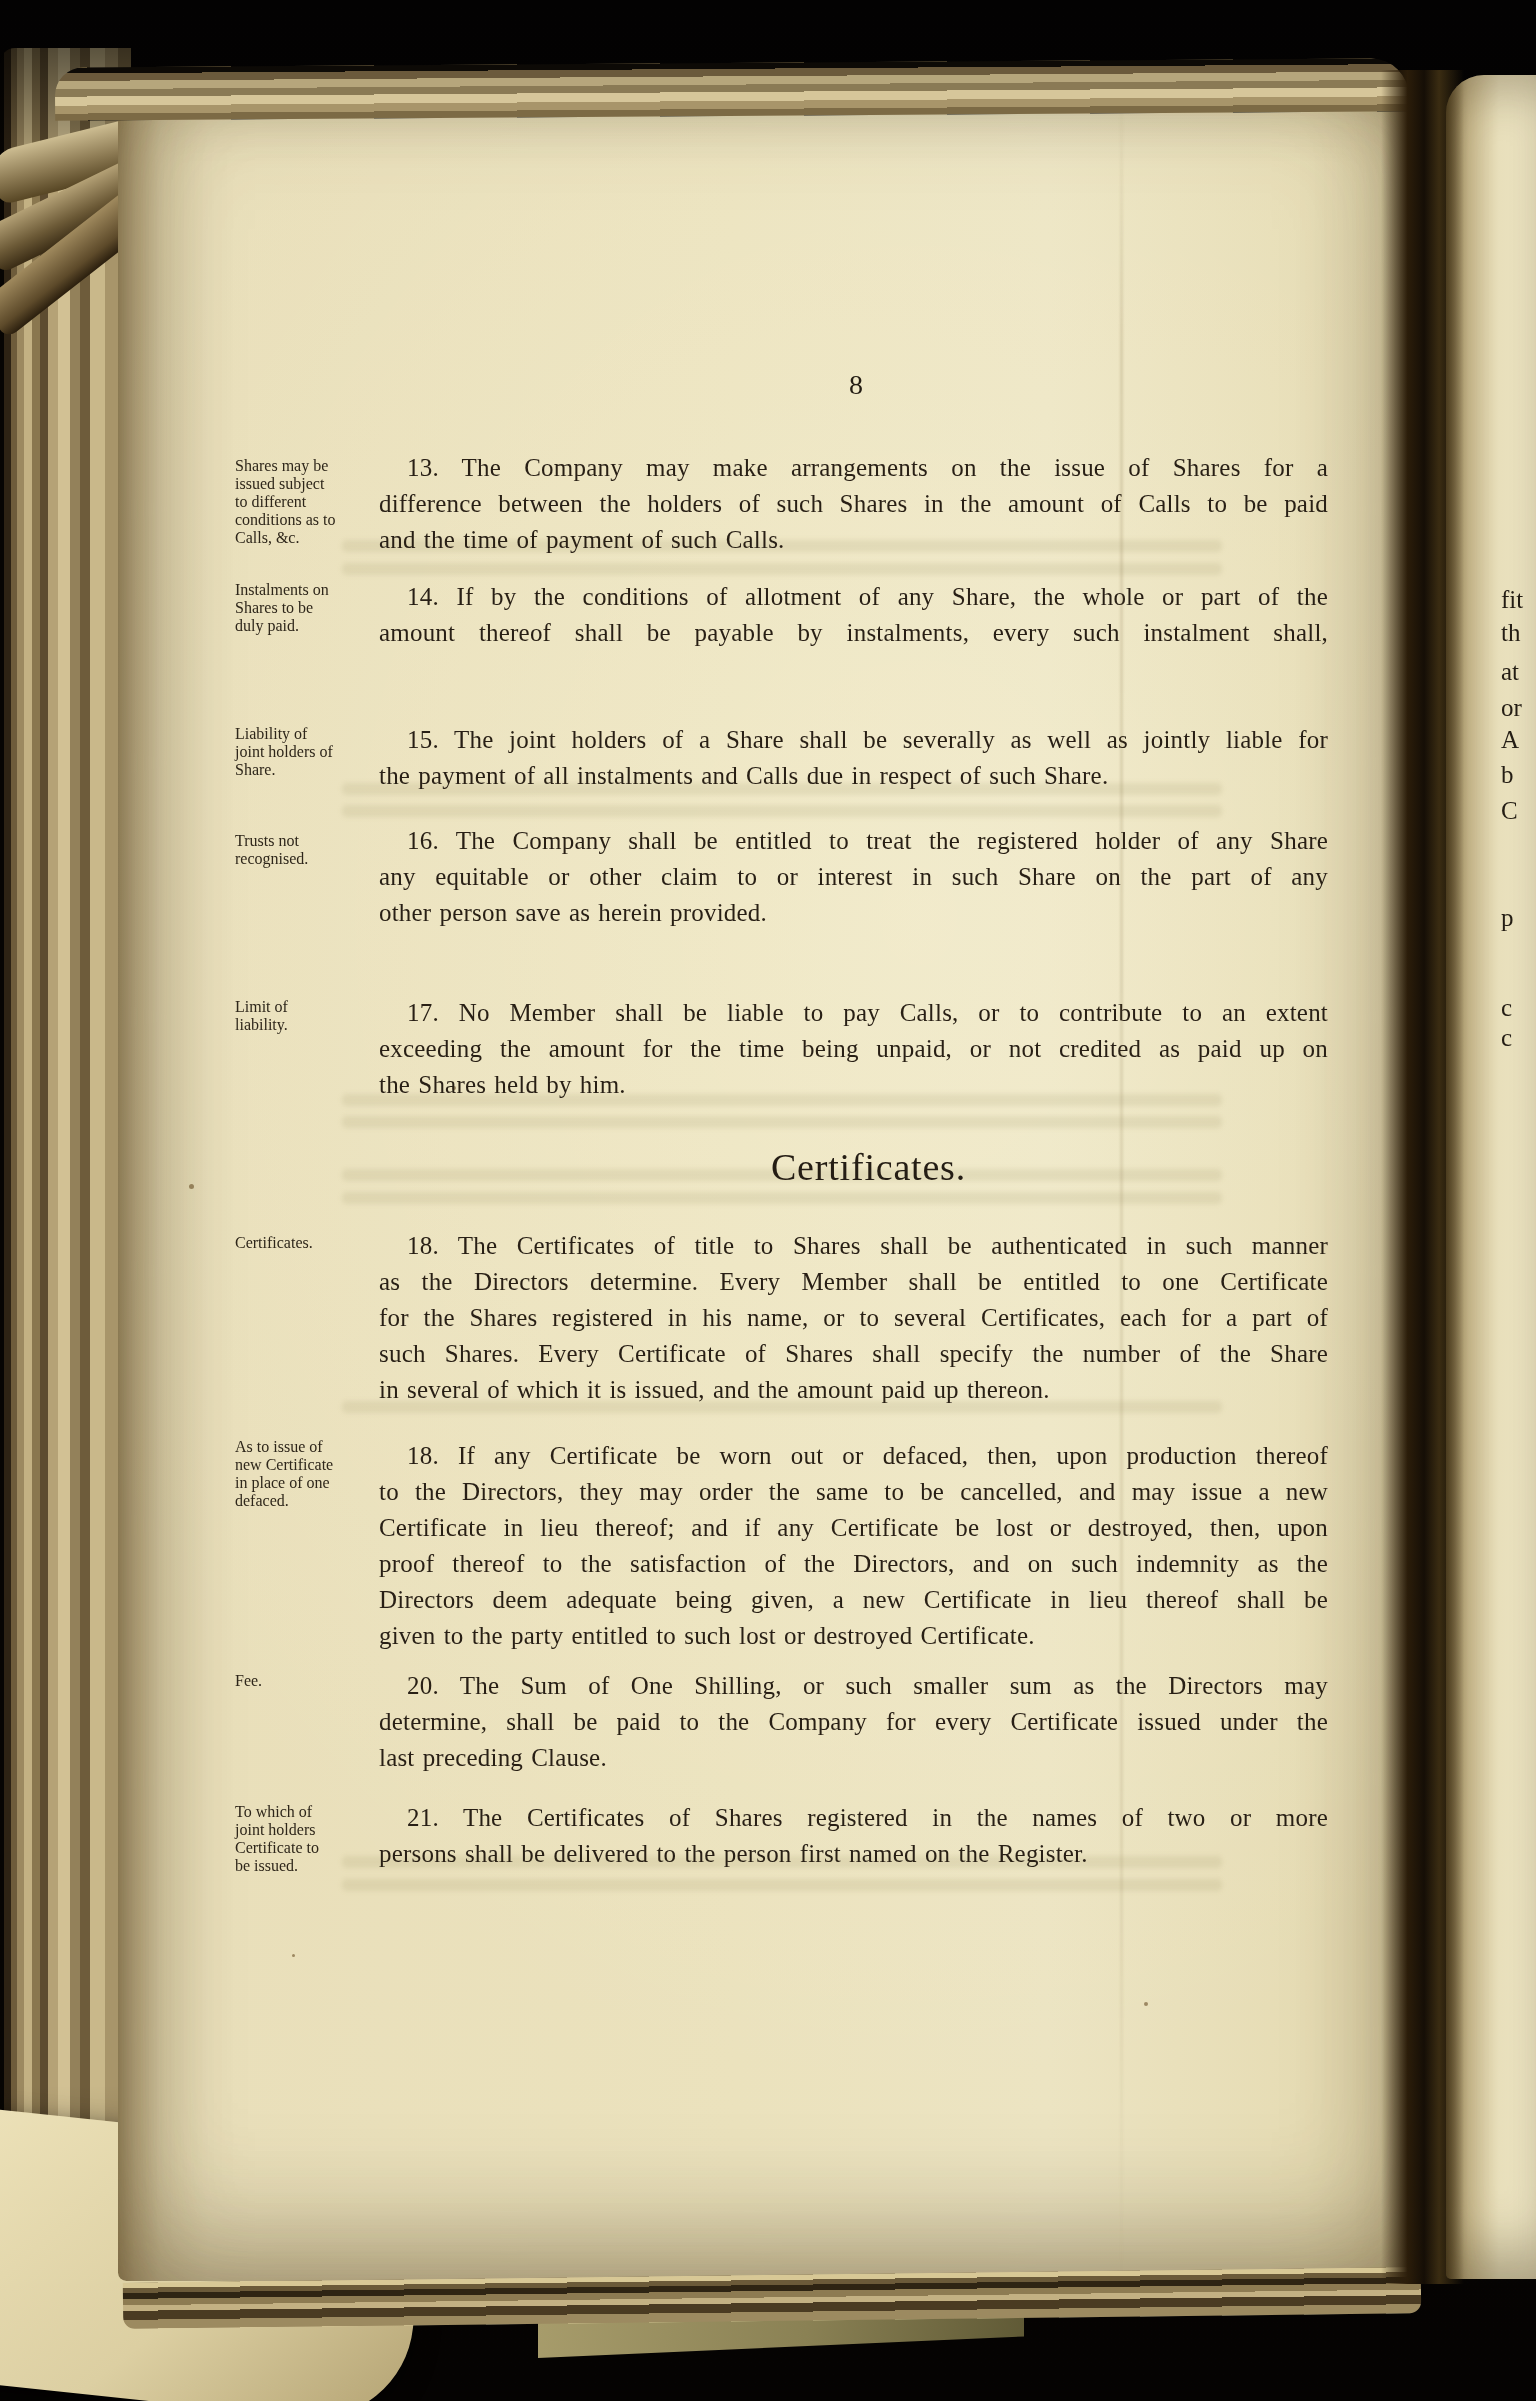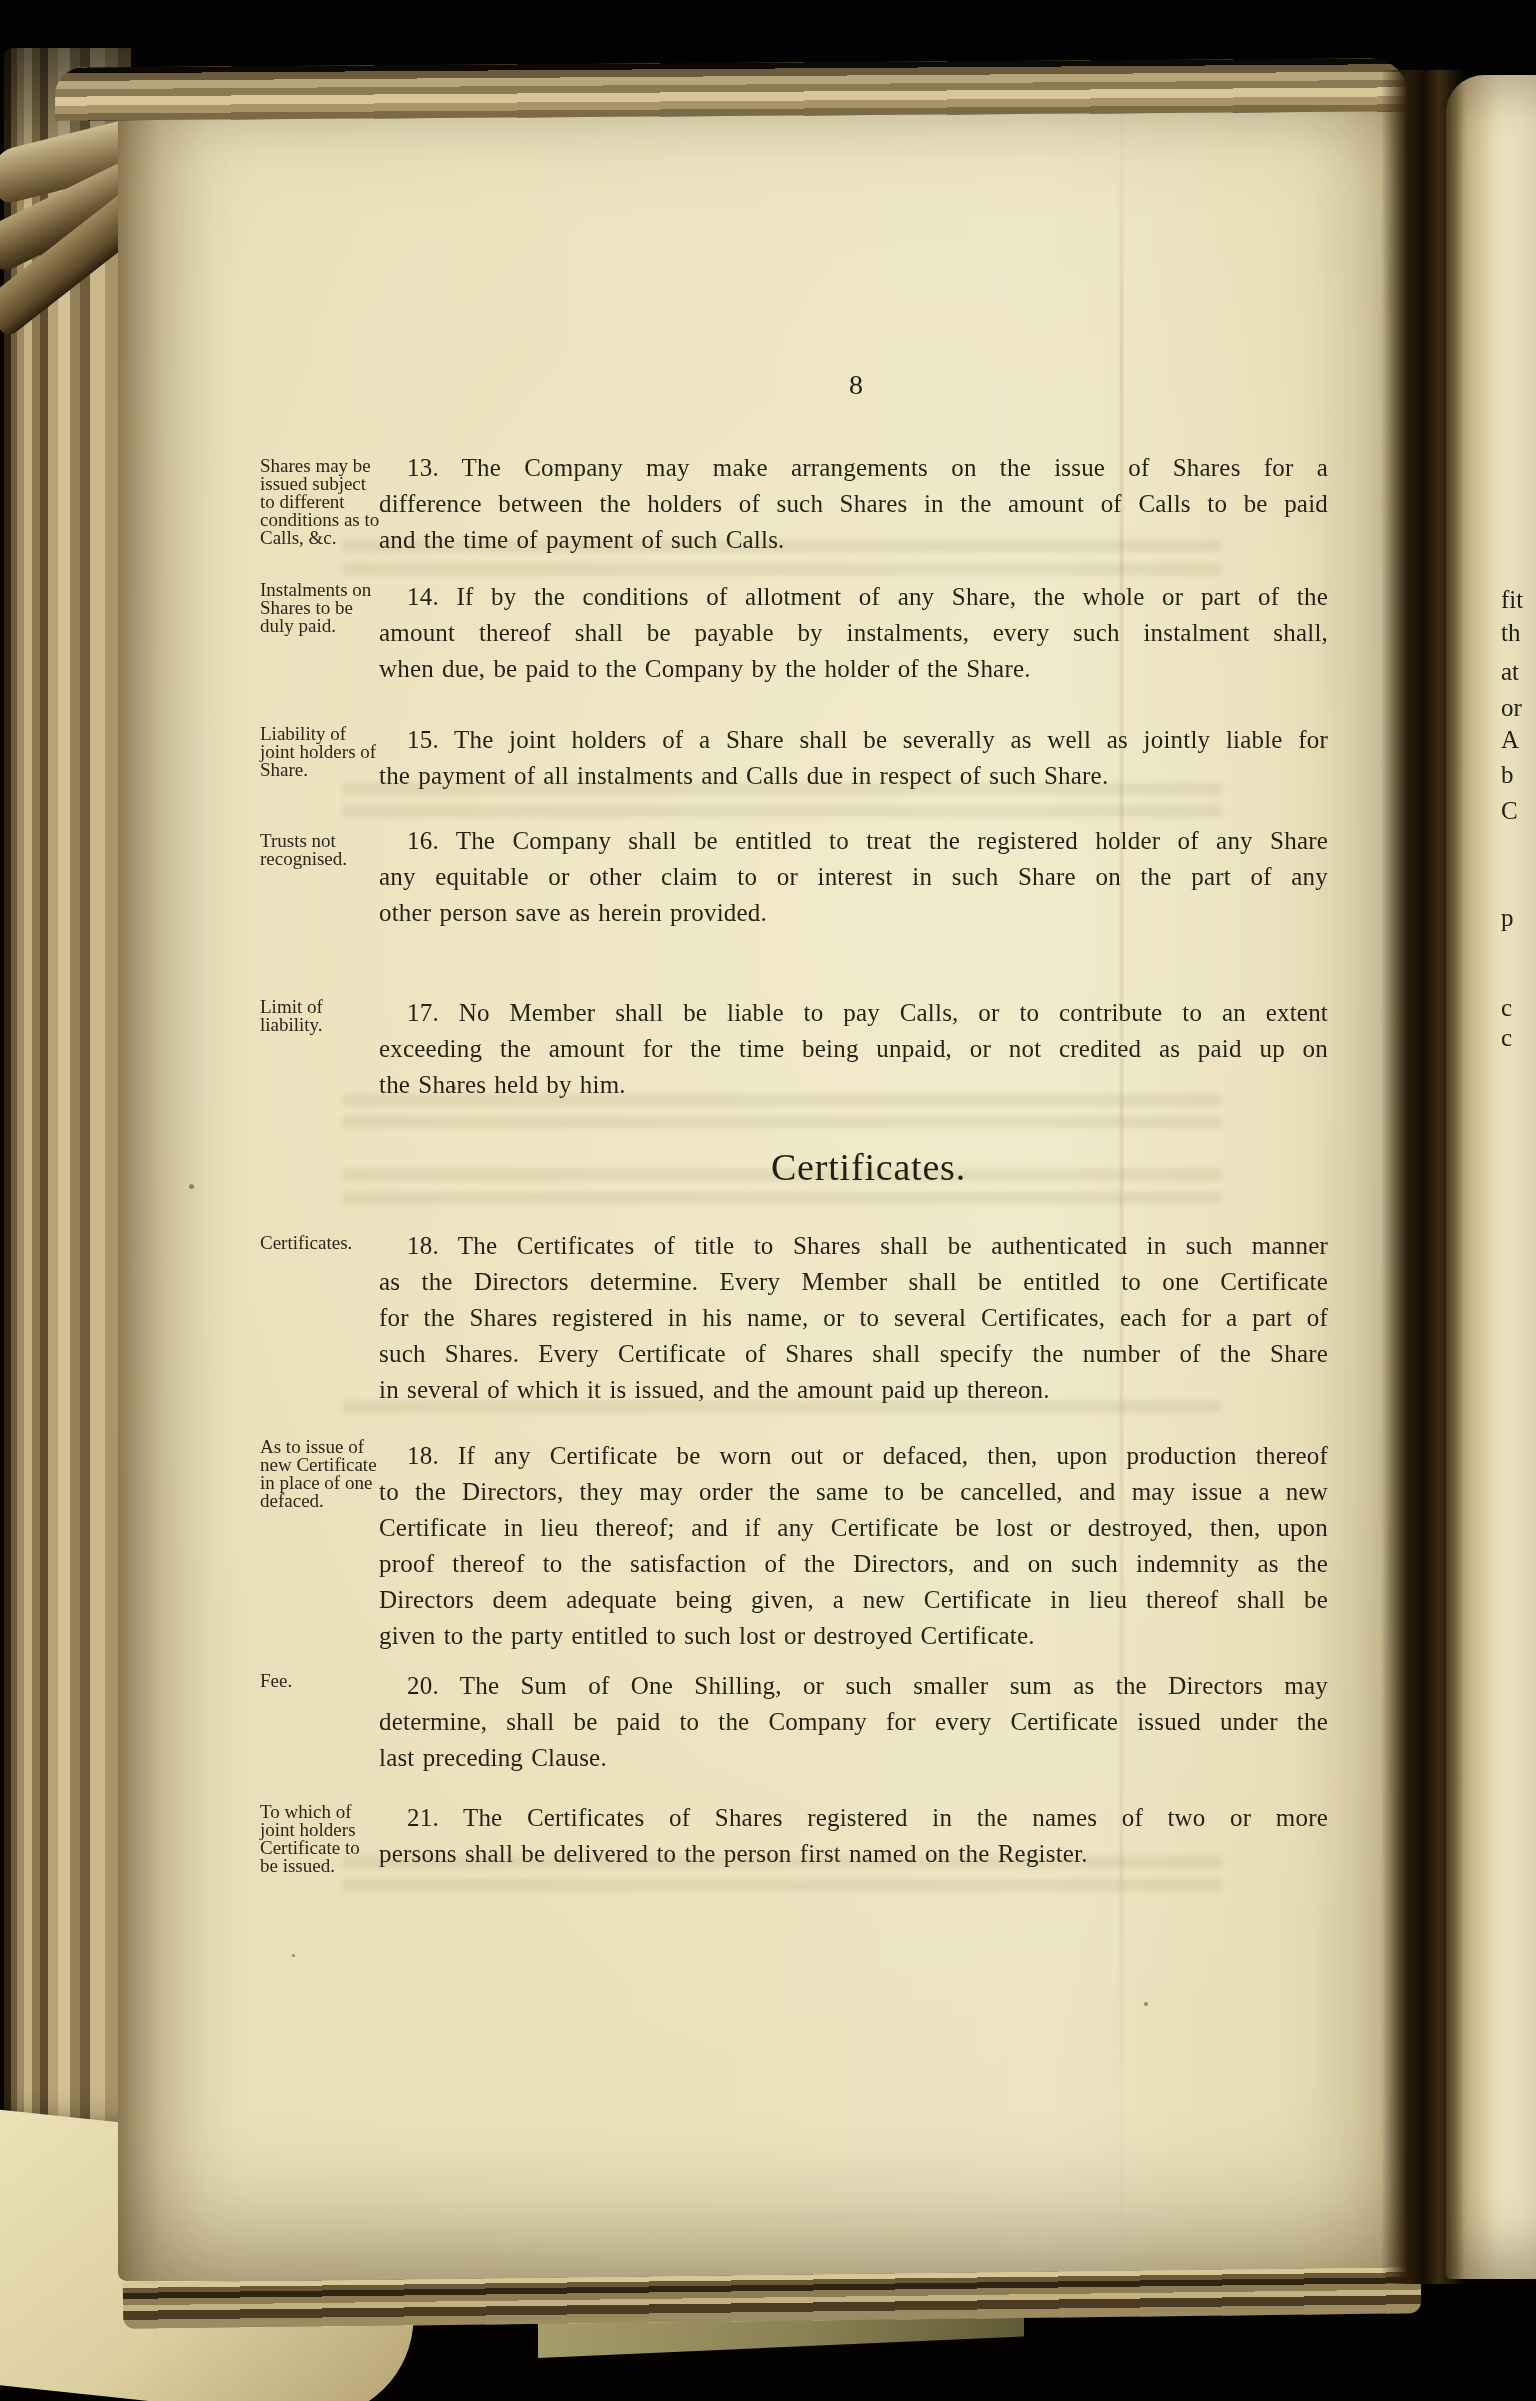--- a/index.html
+++ b/index.html
@@ -59,21 +59,21 @@
   
   .page-number{position:absolute;left:705px;top:289px;width:66px;text-align:center;
     font-size:28px;color:#241d14;}
   .section-heading{position:absolute;left:261px;top:1065px;width:949px;text-align:center;
     font-size:38px;letter-spacing:0.8px;color:#241d14;transform:translateX(15px);}
   .clause{position:absolute;left:261px;width:949px;color:#281f15;font-size:25px;}
   .bline{height:36px;line-height:36px;text-align:justify;text-align-last:justify;
     word-spacing:1.7px;letter-spacing:0.2px;white-space:nowrap;}
   .bline.first{padding-left:28px;}
   .bline.last{text-align-last:left;white-space:normal;}
-  .margin-note{position:absolute;left:142px;width:124px;font-size:19px;line-height:18px;
+  .margin-note{position:absolute;left:117px;width:124px;font-size:16px;line-height:18px;
     color:#2e261a;white-space:pre-line;}
   .fragment{position:absolute;left:55px;width:41px;font-size:25px;color:#241d14;}
 
   
   .ghost{position:absolute;left:224px;width:880px;height:12.4px;z-index:0;
     background:rgba(122,112,58,.11);filter:blur(2.5px);border-radius:5px;}
   .speck{position:absolute;border-radius:50%;background:rgba(92,64,24,.55);}
 </style>
 </head>
 <body>
@@ -118,21 +118,20 @@
       <div class="bline">difference between the holders of such Shares in the amount of Calls to be paid</div>
       <div class="bline last">and the time of payment of such Calls.</div>
     </div>
 
     <div class="margin-note" style="top:501px">Instalments on
 Shares to be
 duly paid.</div>
     <div class="clause" style="top:499px">
       <div class="bline first">14. If by the conditions of allotment of any Share, the whole or part of the</div>
       <div class="bline">amount thereof shall be payable by instalments, every such instalment shall,</div>
-      <div class="bline last">when due, be paid to the Company by the holder of the Share.</div>
     </div>
 
     <div class="margin-note" style="top:645px">Liability of
 joint holders of
 Share.</div>
     <div class="clause" style="top:642px">
       <div class="bline first">15. The joint holders of a Share shall be severally as well as jointly liable for</div>
       <div class="bline last">the payment of all instalments and Calls due in respect of such Share.</div>
     </div>
 

